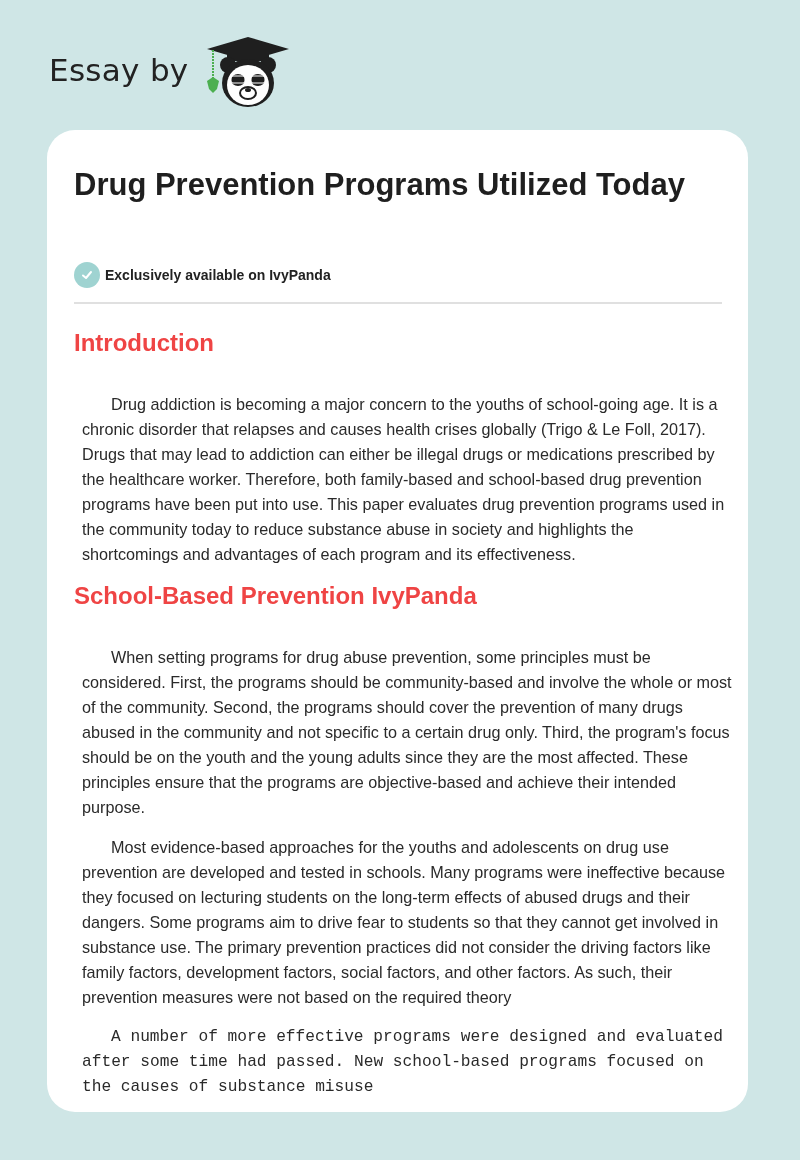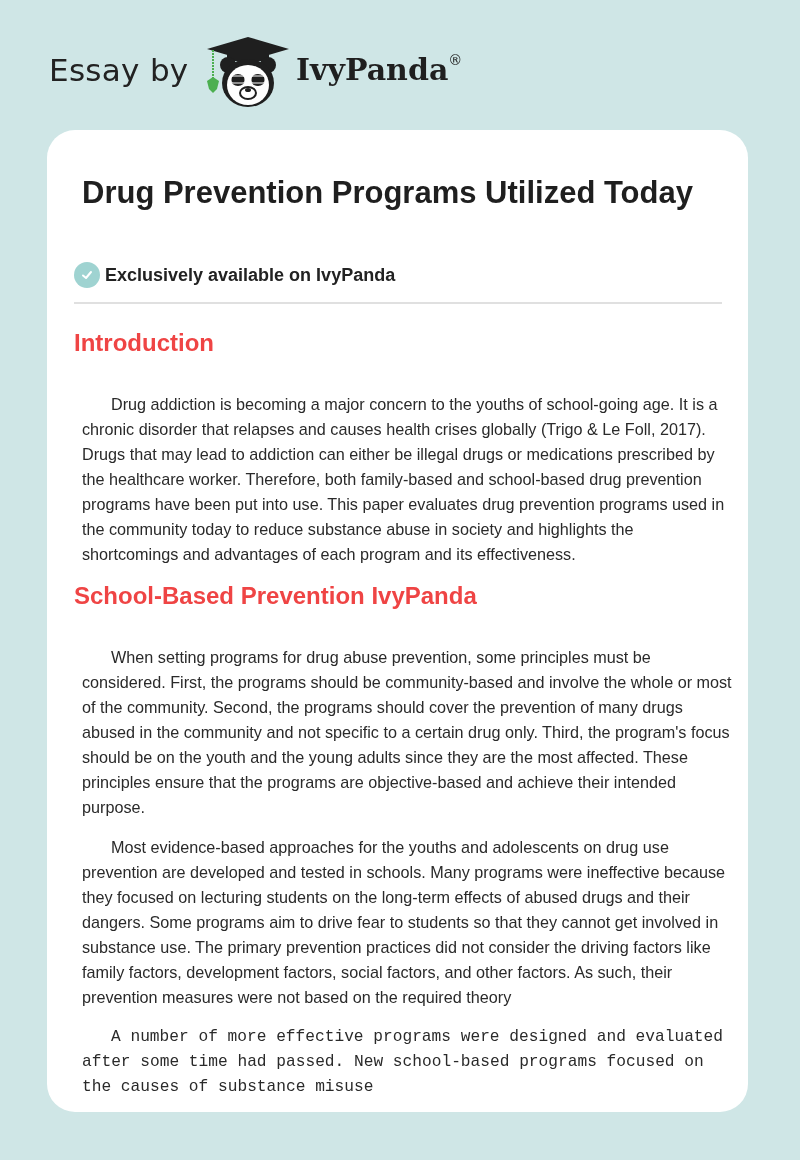--- a/index.html
+++ b/index.html
@@ -73,42 +73,42 @@
     }
     .title {
       position: absolute;
       top: 35px;
       left: 0;
       width: 650px;
       font-size: 31px;
       font-weight: bold;
       line-height: 40px;
       color: #1f1f1f;
-      margin: 8px;
+      margin: 0;
     }
     .badge {
       position: absolute;
       top: 132px;
       left: 0;
       height: 26px;
       display: flex;
       align-items: center;
     }
     .badge-icon {
       width: 26px;
       height: 26px;
       border-radius: 50%;
       background: #9fd3d1;
       display: flex;
       align-items: center;
       justify-content: center;
     }
     .badge-text {
       margin-left: 5px;
-      font-size: 18px;
+      font-size: 14px;
       font-weight: bold;
       color: #222;
     }
     .divider {
       position: absolute;
       top: 172px;
       left: 0;
       width: 648px;
       height: 2px;
       background: #e0e0e0;
@@ -155,21 +155,20 @@
 
       <ellipse cx="35" cy="45" rx="7" ry="6" fill="#1f1f1f"></ellipse>
       <ellipse cx="55" cy="45" rx="7" ry="6" fill="#1f1f1f"></ellipse>
       <rect x="28" y="41" width="14" height="7" rx="2" fill="none" stroke="#ffffff" stroke-width="1"></rect>
       <rect x="48" y="41" width="14" height="7" rx="2" fill="none" stroke="#ffffff" stroke-width="1"></rect>
 
       <ellipse cx="45" cy="58" rx="8" ry="6" fill="none" stroke="#1f1f1f" stroke-width="2"></ellipse>
       <ellipse cx="45" cy="55" rx="3" ry="2" fill="#1f1f1f"></ellipse>
     </svg>
   </div>
-  <span class="brand-name"><span>IvyPanda</span><sup>®</sup></span>
 </div>
 
 <div class="card">
   <div class="card-inner">
     <h1 class="title">Drug Prevention Programs Utilized Today</h1>
 
     <div class="badge">
       <span class="badge-icon">
         <svg width="14" height="14" viewBox="0 0 14 14">
           <polyline points="3,7.5 6,10 11,4" fill="none" stroke="#ffffff" stroke-width="2" stroke-linecap="round" stroke-linejoin="round"></polyline>

